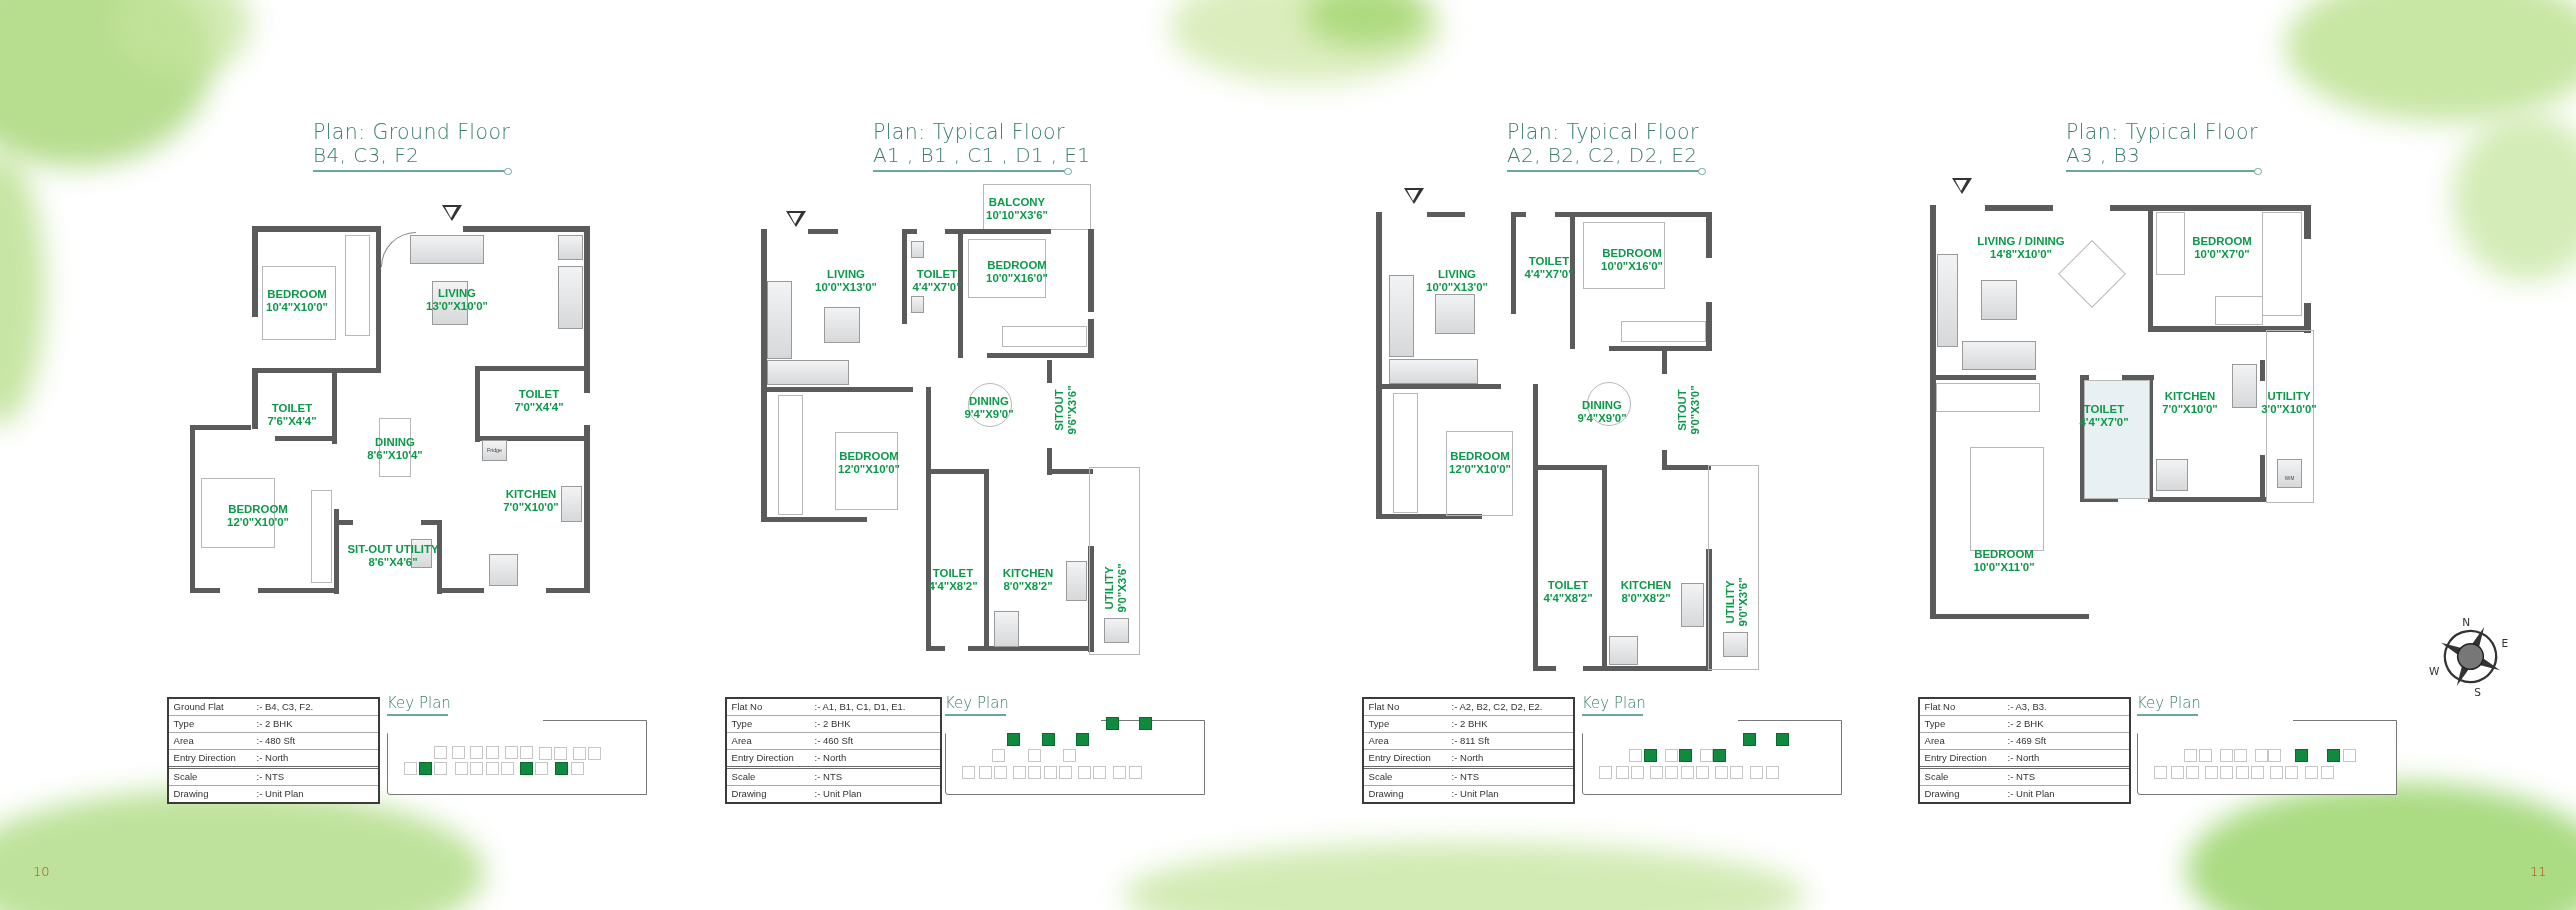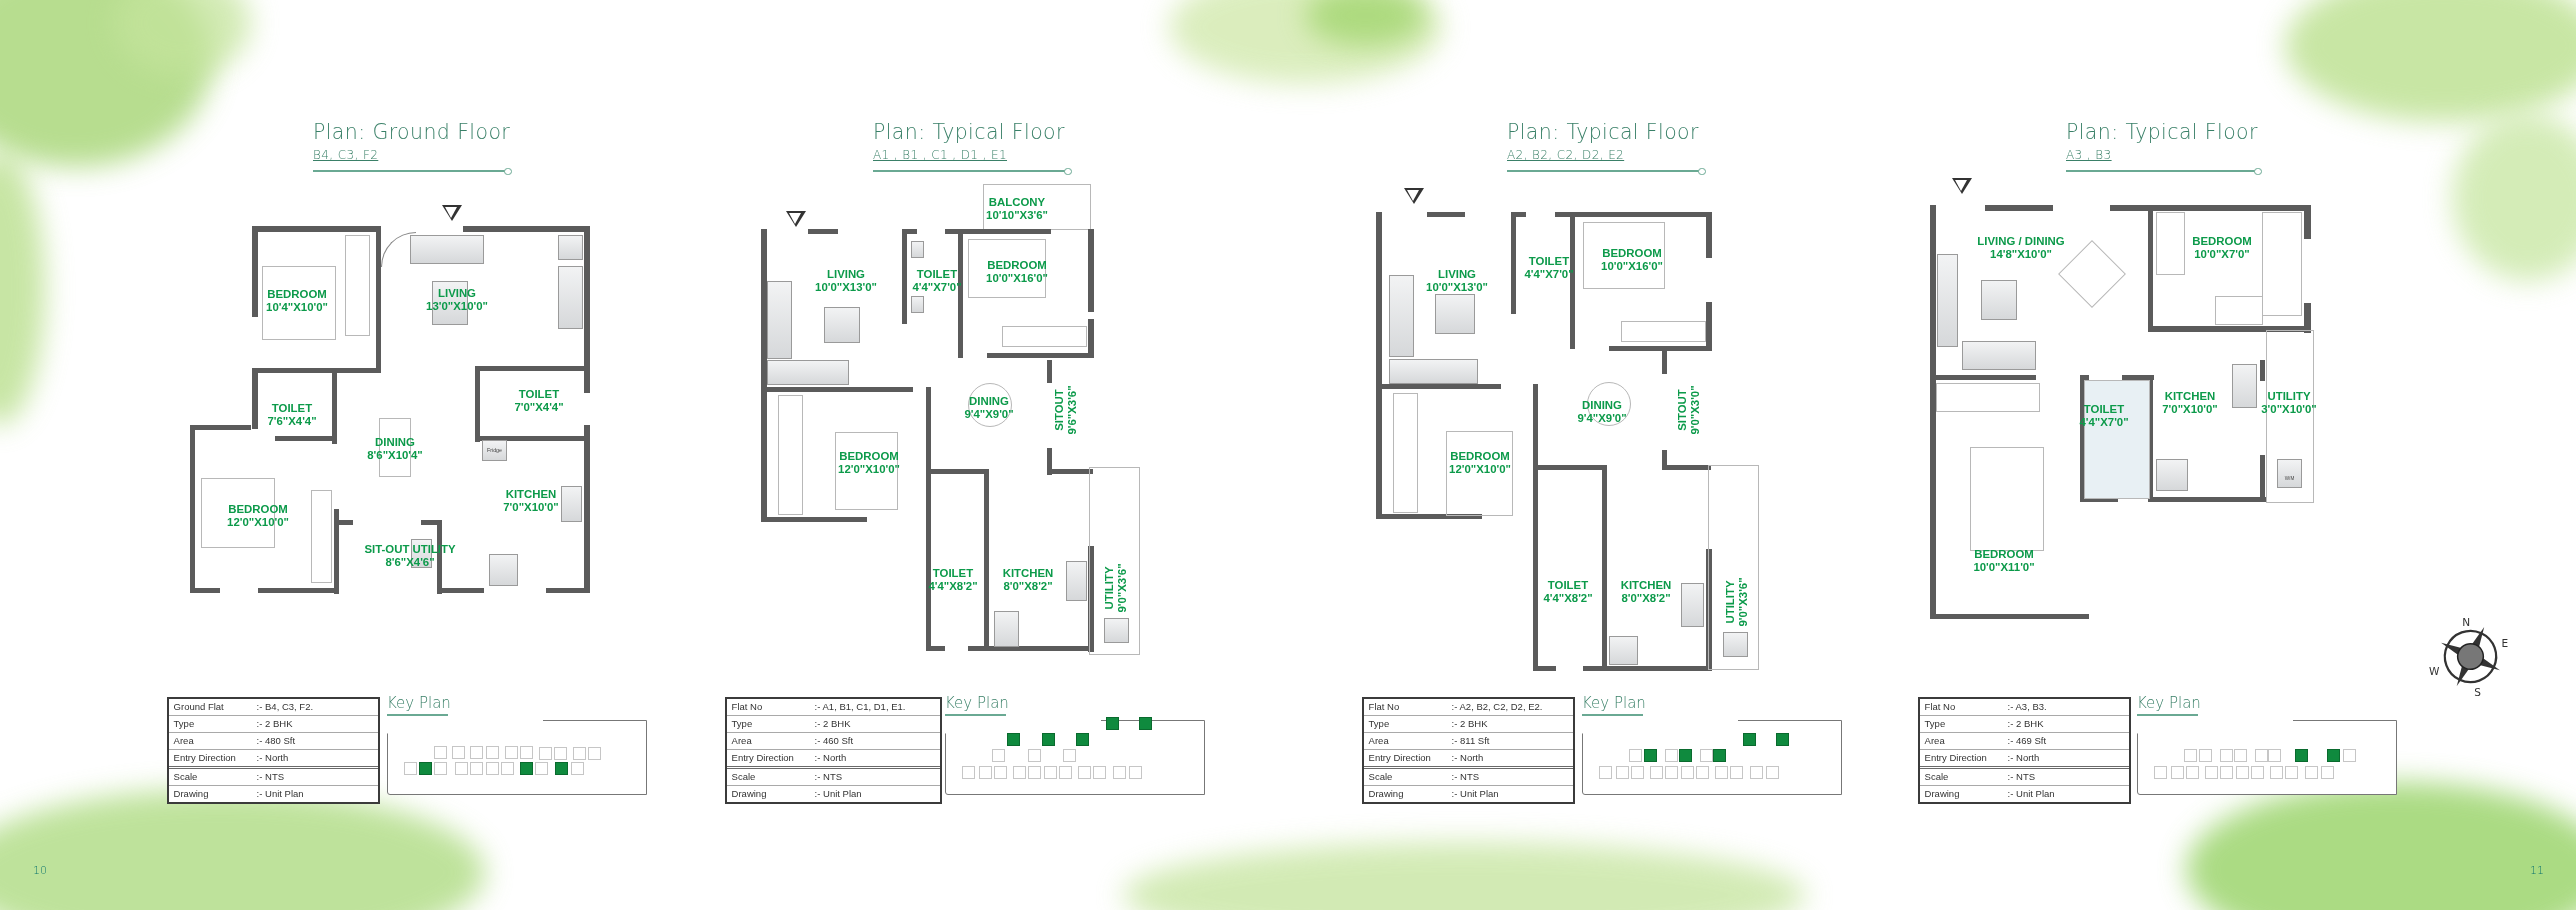--- a/index.html
+++ b/index.html
@@ -1,20 +1,20 @@
 <!DOCTYPE html>
 <html style="font-size:12px"><head>
 <meta charset="utf-8">
 <style>
   html,body{margin:0;padding:0;}
   body{width:2576px;height:911px;position:relative;overflow:hidden;background:#ffffff;font-family:"Liberation Sans",sans-serif;}
   .leaf{position:absolute;border-radius:50%;filter:blur(13.7px);opacity:.75;}
   .plan{position:absolute;top:0;}
   .plan-title{position:absolute;font-family:"DejaVu Sans",sans-serif;font-weight:300;color:#3a8068;font-size:20.5px;line-height:23px;white-space:nowrap;letter-spacing:0.4px;}
-  .plan-sub{font-size:12px;text-decoration:underline;}
+  .plan-sub{font-size:20px;}
   .uline{position:absolute;height:1.5px;background:#6aa993;}
   .uline::after{content:"";position:absolute;right:-4.6px;top:-2.3px;width:5.3px;height:5.3px;border-radius:50%;border:0.8px solid #6aa993;background:#fff;}
   .fp{position:absolute;}
   .room{position:absolute;color:#0c9a4a;font-weight:bold;font-size:11.4px;text-align:center;line-height:13px;white-space:nowrap;transform:translate(-50%,-50%);}
   .room.v{transform:translate(-50%,-50%) rotate(-90deg);}
   .wall{position:absolute;background:#5b5b5b;}
   .thin{position:absolute;border:0.8px solid #b8b8b8;}
   .furn{position:absolute;background:linear-gradient(#f2f3f4,#d6d8da);border:0.8px solid #9a9a9a;}
   .door{position:absolute;border:0.8px solid #888;border-radius:0 100% 0 0;border-left:none;border-bottom:none;}
   .entry{position:absolute;width:0;height:0;border-left:10px solid transparent;border-right:10px solid transparent;border-top:16.7px solid #333;}
@@ -23,21 +23,21 @@
   .info-row{height:16px;line-height:16px;border-bottom:1.5px solid #a9a9a9;display:flex;padding-left:4.6px;}
   .info-row:last-child{border-bottom:none;}
   .info-row.sep{border-bottom:3px double #6a6a6a;}
   .info-label{width:83px;}
   .keyplan{position:absolute;}
   .kp-title{position:absolute;left:0;top:0;font-family:"DejaVu Sans",sans-serif;font-weight:300;color:#3a8068;font-size:15px;}
   .kp-line{position:absolute;left:0;top:20px;width:61px;height:1.5px;background:#6aa993;}
   .kp-site{position:absolute;left:0;top:26px;width:258px;height:73px;border:0.8px solid #777;border-radius:3px 0 0 3px;clip-path:polygon(0 18%,40% 4%,60% 4%,60% 0,100% 0,100% 100%,0 100%);background:#fff;}
   .kp-unit{position:absolute;width:11.4px;height:10.6px;border:0.8px solid #c6c6c6;background:#fff;font-size:3.8px;color:#555;text-align:center;line-height:10.6px;}
   .kp-unit.hl{background:#0f8a3e;border-color:#0a6a2e;}
-  .page-no{position:absolute;color:#0f766e;font-size:11px;font-family:"DejaVu Sans",sans-serif;font-weight:300;}
+  .page-no{position:absolute;color:#c2410c;font-size:13px;font-family:"DejaVu Sans",sans-serif;font-weight:300;}
   .compass{position:absolute;left:2429px;top:615px;width:83px;height:83px;}
 </style>
 </head>
 <body>
 
 <div>
   <div class="leaf" style="left:-61px;top:-46px;width:273px;height:213px;background:#9fd26a;"></div>
   <div class="leaf" style="left:-46px;top:152px;width:91px;height:273px;background:#b5dd86;"></div>
   <div class="leaf" style="left:114px;top:-30px;width:137px;height:106px;background:#c4e49c;"></div>
 </div>
@@ -127,21 +127,21 @@
         <div>8'6"X10'4"</div>
       </div>
     <div class="room" style="left:76px;top:311px;">
         <div>BEDROOM</div>
         <div>12'0"X10'0"</div>
       </div>
     <div class="room" style="left:349px;top:296px;">
         <div>KITCHEN</div>
         <div>7'0"X10'0"</div>
       </div>
-    <div class="room" style="left:228px;top:351px;">
+    <div class="room" style="left:211px;top:351px;">
         <div>SIT-OUT UTILITY</div>
         <div>8'6"X4'6"</div>
       </div>
   </div>
 
   <div class="info" style="left:167px;top:697px;width:209px;">
     <div class="info-row">
         <span class="info-label">Ground Flat</span>
         <span>:- B4, C3, F2.</span>
       </div>

